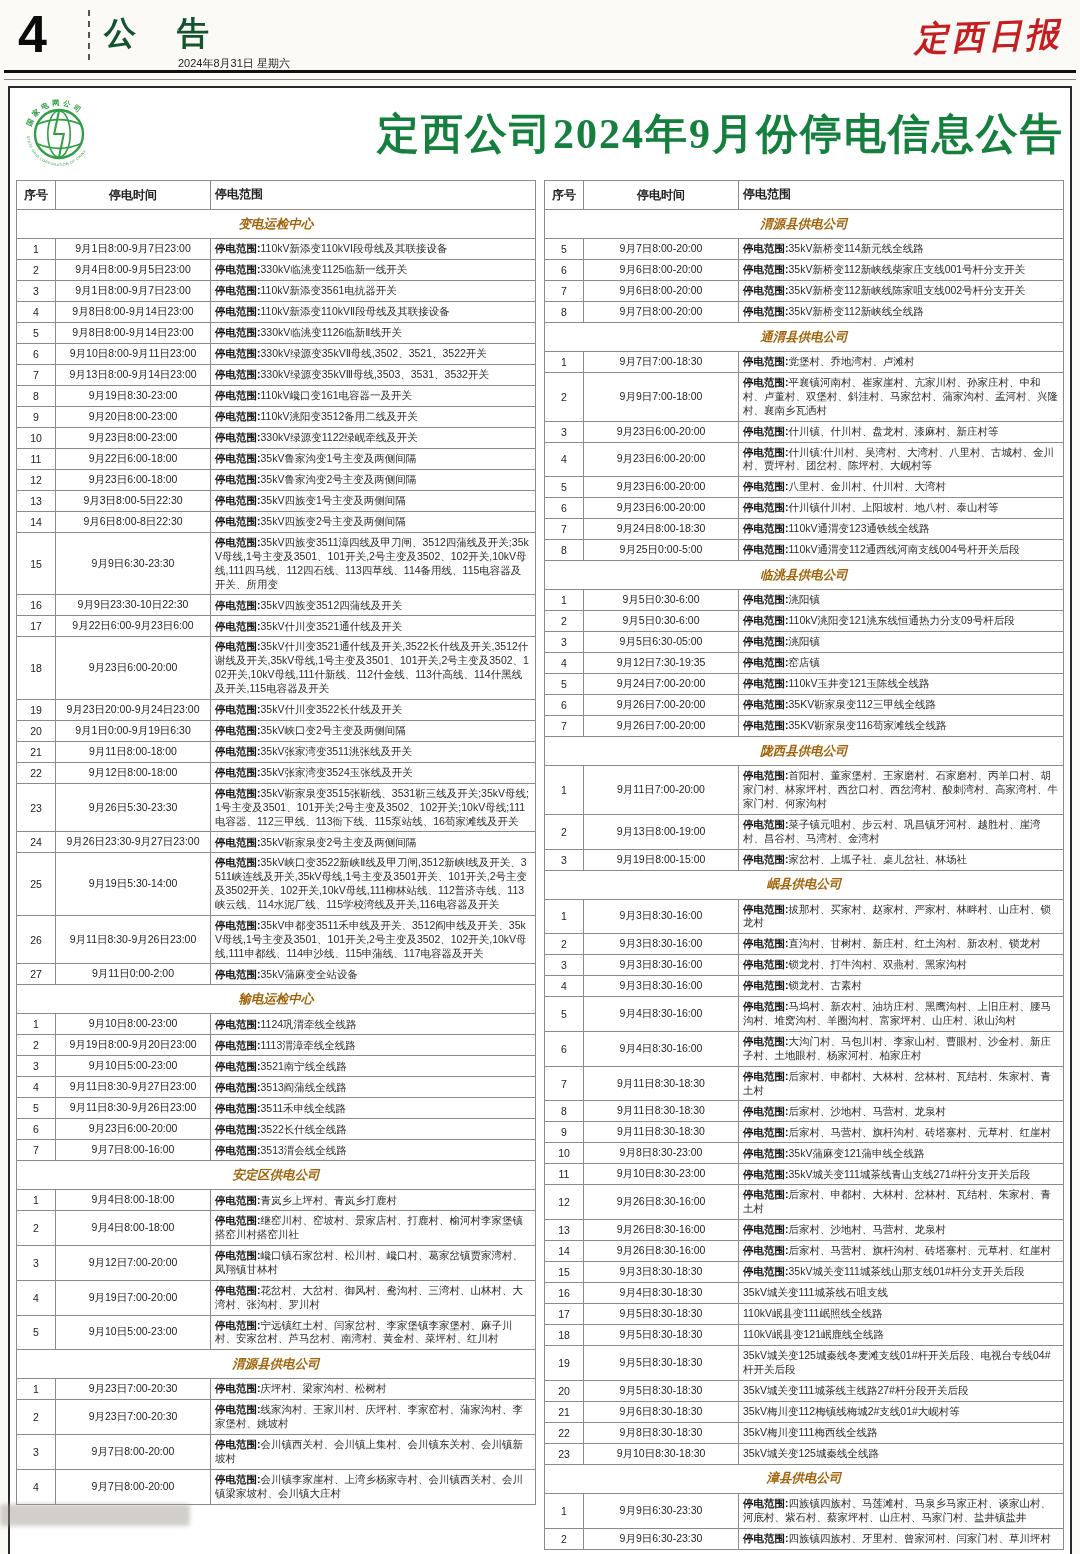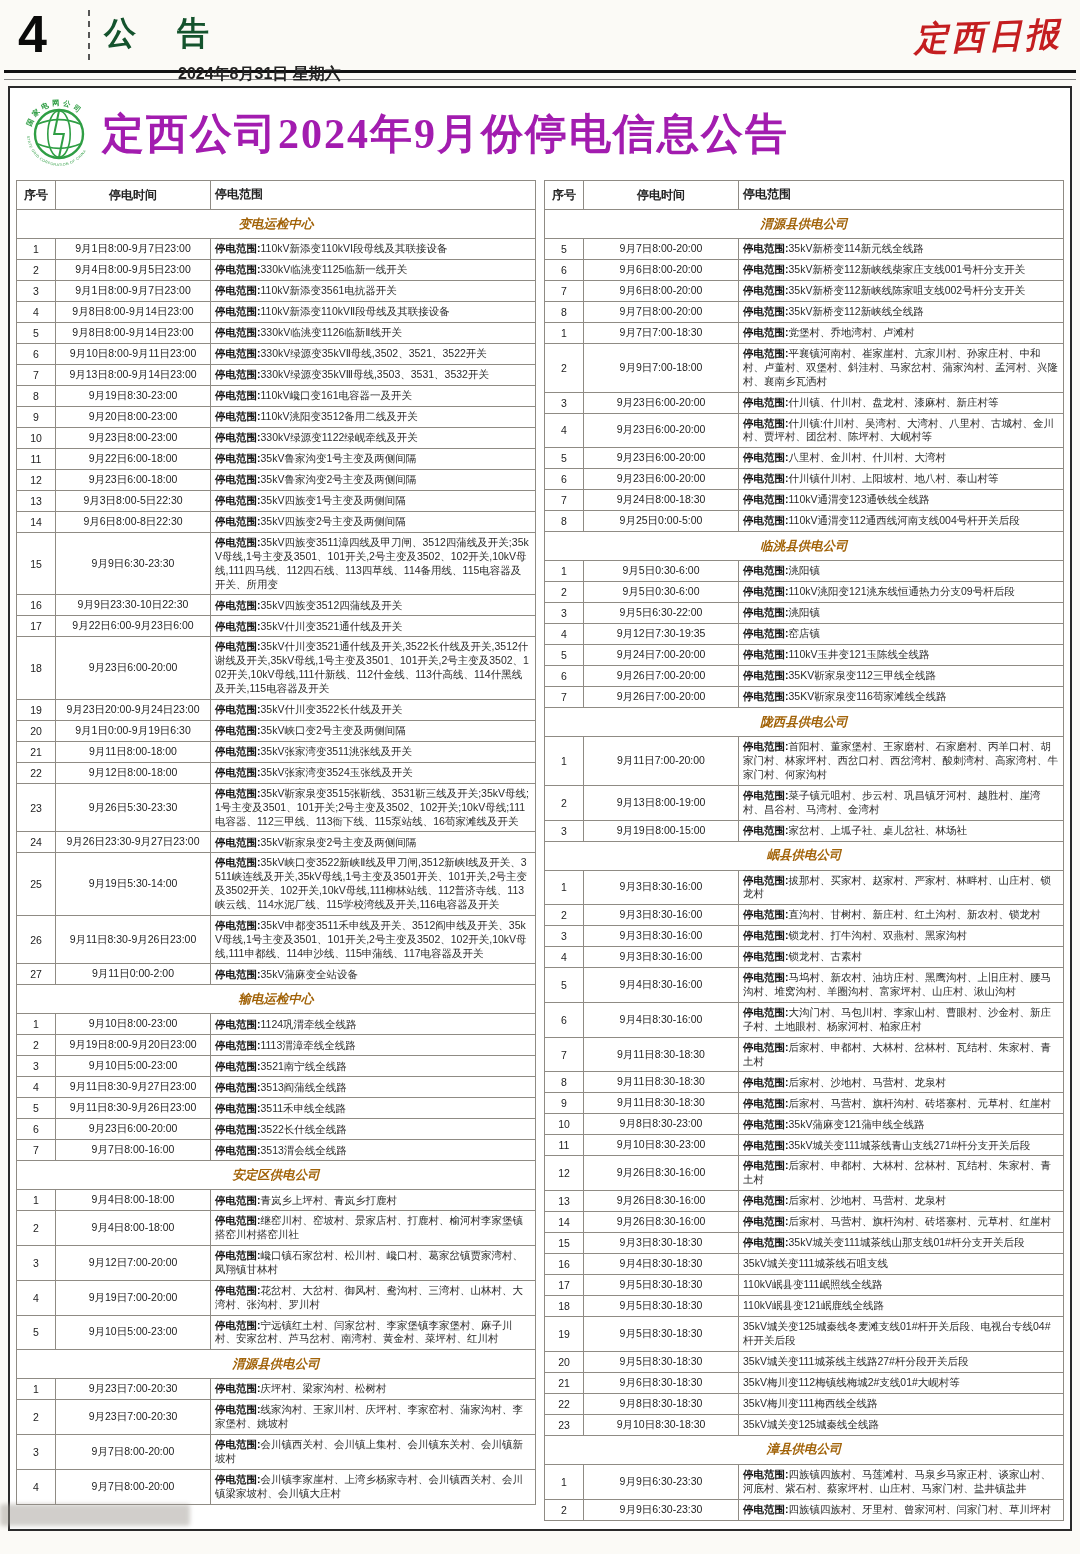--- a/index.html
+++ b/index.html
@@ -7,29 +7,29 @@
     width:1080px;height:1554px;position:relative;
     background:#fbfaf6;
     font-family:"Liberation Sans","DejaVu Sans",sans-serif;
     color:#222;
   }
   
   .page-header{position:relative;height:70px;padding:0 0 0 18px;}
   .pagenum{position:absolute;left:18px;top:8px;font-size:52px;font-weight:bold;color:#0a0a0a;line-height:1;}
   .hdr-div{position:absolute;left:88px;top:10px;height:50px;border-left:2px dashed #555;}
   .section-label{position:absolute;left:104px;top:12px;font-size:32px;font-weight:bold;letter-spacing:16px;color:#14532d;}
-  .hdr-date{position:absolute;left:178px;top:64px;font-size:16px;color:#222;font-weight:bold;}
+  .hdr-date{position:absolute;left:178px;top:56px;font-size:11px;color:#222;font-weight:normal;}
   .masthead{position:absolute;right:18px;top:14px;font-size:34px;font-weight:bold;color:#c41e20;
     font-family:"Liberation Serif","DejaVu Serif",serif;font-style:italic;transform:rotate(-2deg);letter-spacing:3px;}
   .rule-top{height:6px;border-top:3px solid #111;border-bottom:1px solid #888;margin:0 4px;}
   
   .notice{border:2px solid #2a2a2a;background:#fff;margin:6px 8px 0 8px;padding:4px 6px 8px 6px;}
   .notice-head{display:flex;align-items:center;height:84px;margin-bottom:4px;}
   .logo{width:86px;height:80px;flex:0 0 86px;}
-  .notice-title{flex:1;text-align:left;font-size:42px;font-weight:bold;color:#a21caf;letter-spacing:2px;
+  .notice-title{flex:1;text-align:right;font-size:42px;font-weight:bold;color:#15803d;letter-spacing:2px;
     font-family:"Liberation Serif","DejaVu Serif",serif;}
   
   .tables{display:flex;gap:8px;align-items:flex-start;}
   table.grid{border-collapse:collapse;width:50%;table-layout:fixed;}
   table.grid th,table.grid td{border:1px solid #8f8b84;padding:3px 4px;vertical-align:middle;}
   table.grid th{font-size:12px;font-weight:bold;height:22px;color:#222;}
   .c-n{width:30px;text-align:center;font-size:10.5px;}
   .c-t{width:146px;text-align:center;font-size:10.5px;white-space:nowrap;}
   .c-r{font-size:10.5px;line-height:1.32;text-align:left;word-break:break-all;color:#2b2b2b;}
   .c-r b{color:#111;}
@@ -337,20 +337,23 @@
             <td class="c-n">7</td>
             <td class="c-t">9月6日8:00-20:00</td>
             <td class="c-r"><b>停电范围:</b>35kV新桥变112新峡线陈家咀支线002号杆分支开关</td>
           </tr>
           <tr>
             <td class="c-n">8</td>
             <td class="c-t">9月7日8:00-20:00</td>
             <td class="c-r"><b>停电范围:</b>35kV新桥变112新峡线全线路</td>
           </tr>
           <tr>
+            <td colspan="3" class="sec">通渭县供电公司</td>
+          </tr>
+          <tr>
             <td class="c-n">1</td>
             <td class="c-t">9月7日7:00-18:30</td>
             <td class="c-r"><b>停电范围:</b>党堡村、乔地湾村、卢滩村</td>
           </tr>
           <tr>
             <td class="c-n">2</td>
             <td class="c-t">9月9日7:00-18:00</td>
             <td class="c-r"><b>停电范围:</b>平襄镇河南村、崔家崖村、亢家川村、孙家庄村、中和村、卢董村、双堡村、斜洼村、马家岔村、蒲家沟村、孟河村、兴隆村、襄南乡瓦洒村</td>
           </tr>
           <tr>
@@ -391,21 +394,21 @@
             <td class="c-t">9月5日0:30-6:00</td>
             <td class="c-r"><b>停电范围:</b>洮阳镇</td>
           </tr>
           <tr>
             <td class="c-n">2</td>
             <td class="c-t">9月5日0:30-6:00</td>
             <td class="c-r"><b>停电范围:</b>110kV洮阳变121洮东线恒通热力分支09号杆后段</td>
           </tr>
           <tr>
             <td class="c-n">3</td>
-            <td class="c-t">9月5日6:30-22:00</td>
+            <td class="c-t">9月5日6:30-05:00</td>
             <td class="c-r"><b>停电范围:</b>洮阳镇</td>
           </tr>
           <tr>
             <td class="c-n">4</td>
             <td class="c-t">9月12日7:30-19:35</td>
             <td class="c-r"><b>停电范围:</b>窑店镇</td>
           </tr>
           <tr>
             <td class="c-n">5</td>
             <td class="c-t">9月24日7:00-20:00</td>

